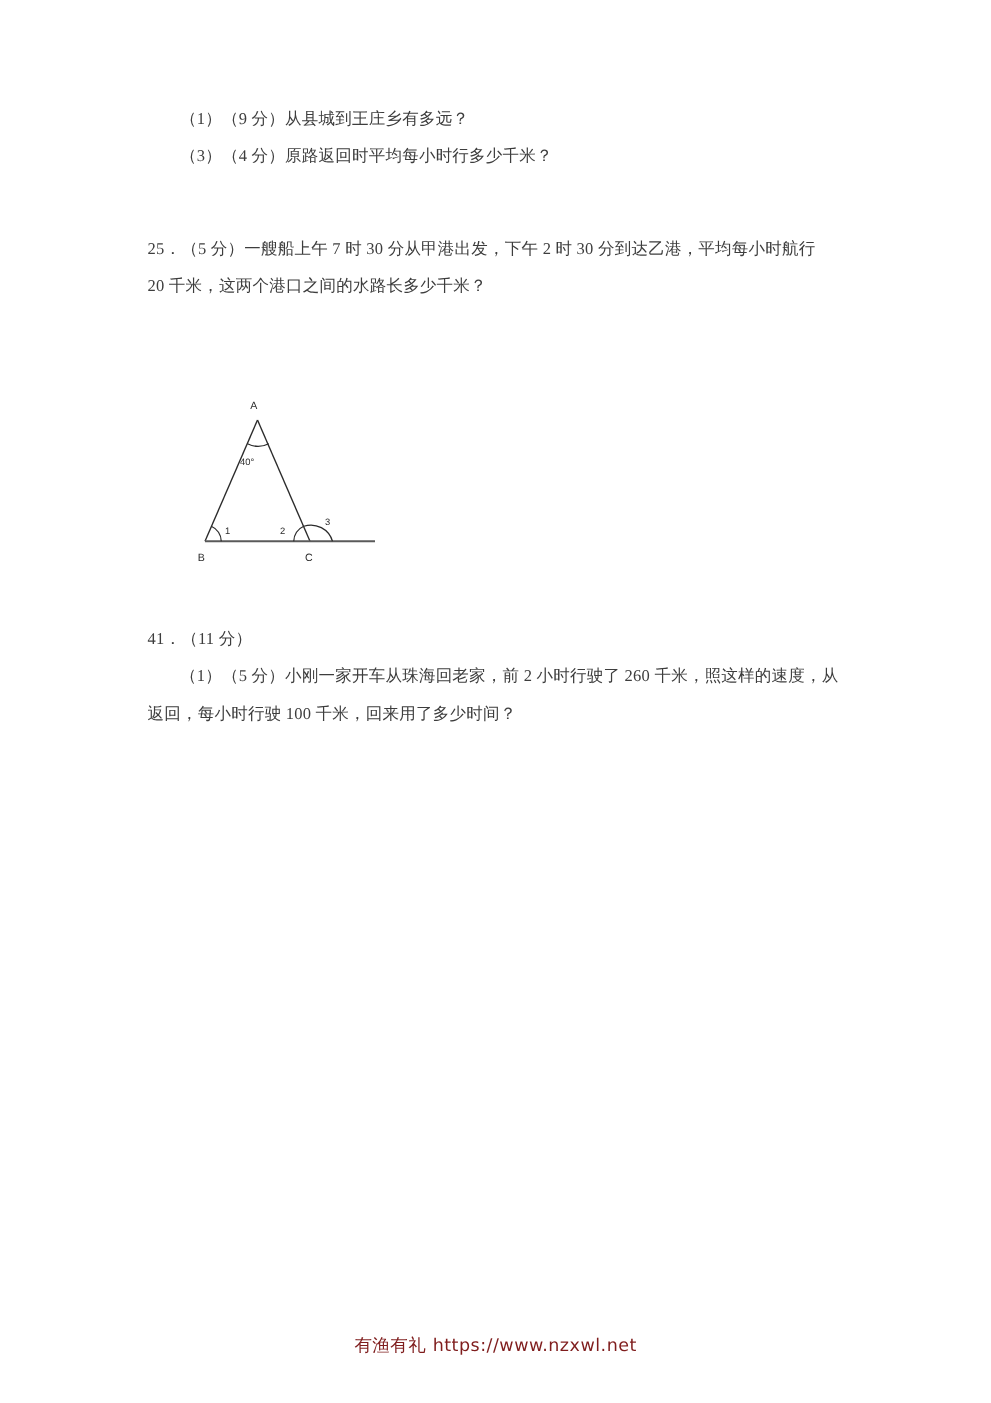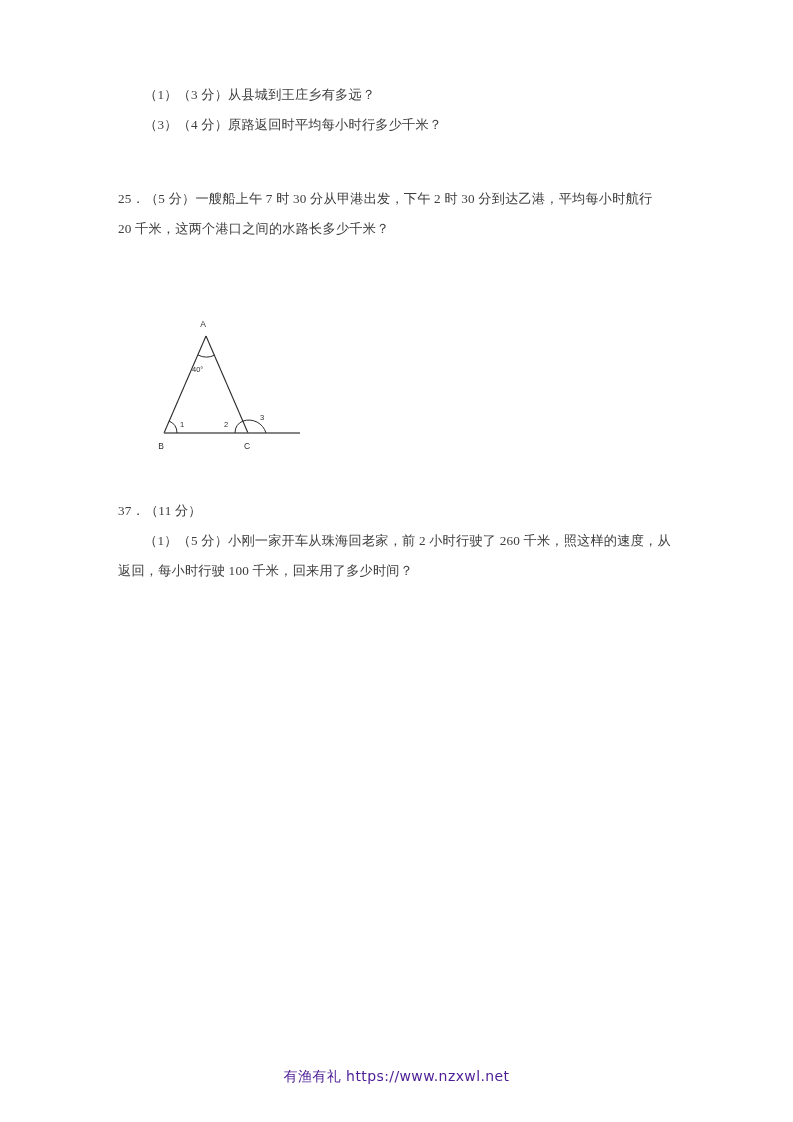--- a/index.html
+++ b/index.html
@@ -79,34 +79,34 @@
 
   
   .footer {
     position: absolute;
     left: 0;
     top: 1068px;
     width: 793px;
     text-align: center;
     font-family: "DejaVu Sans", "Liberation Sans", sans-serif;
     font-size: 14px;
-    color: #4c1d95;
+    color: #7f1d1d;
     letter-spacing: 0.4px;
   }
   .footer .wm-cn { margin-right: 5px; }
 </style>
 </head>
 <body>
 
 <div class="page">
 
   <div class="content">
 
     <div class="qblock">
-      <div class="line indent">（1）（3 分）从县城到王庄乡有多远？</div>
+      <div class="line indent">（1）（9 分）从县城到王庄乡有多远？</div>
       <div class="line indent">（3）（4 分）原路返回时平均每小时行多少千米？</div>
     </div>
 
     <div class="spacer-md"></div>
 
     <div class="qblock">
       <div class="line">25．（5 分）一艘船上午 7 时 30 分从甲港出发，下午 2 时 30 分到达乙港，平均每小时航行</div>
       <div class="line">20 千米，这两个港口之间的水路长多少千米？</div>
     </div>
 
@@ -140,21 +140,21 @@
           <text class="fig-label-sm" x="42" y="117" text-anchor="middle">1</text>
           <text class="fig-label-sm" x="86" y="117" text-anchor="middle">2</text>
           <text class="fig-label-sm" x="122" y="110" text-anchor="middle">3</text>
         </svg>
       </div>
     </div>
 
     <div class="spacer-lg"></div>
 
     <div class="qblock">
-      <div class="line">37．（11 分）</div>
+      <div class="line">41．（11 分）</div>
       <div class="line indent">（1）（5 分）小刚一家开车从珠海回老家，前 2 小时行驶了 260 千米，照这样的速度，从</div>
       <div class="line">返回，每小时行驶 100 千米，回来用了多少时间？</div>
     </div>
 
   </div>
 
   <div class="footer">
     <span class="wm-cn">有渔有礼</span><span>https://www.nzxwl.net</span>
   </div>
 

